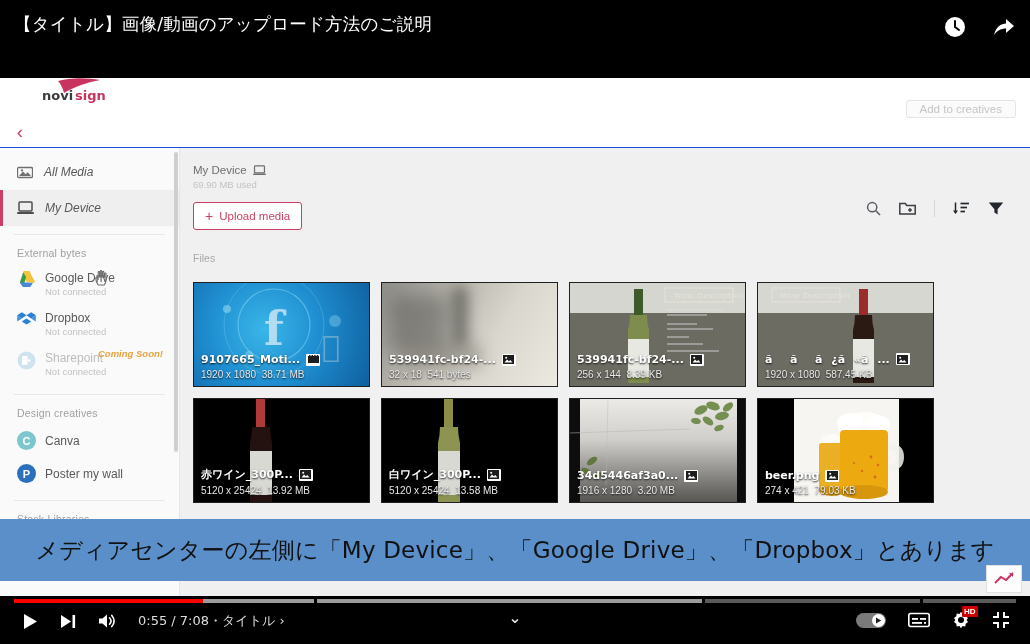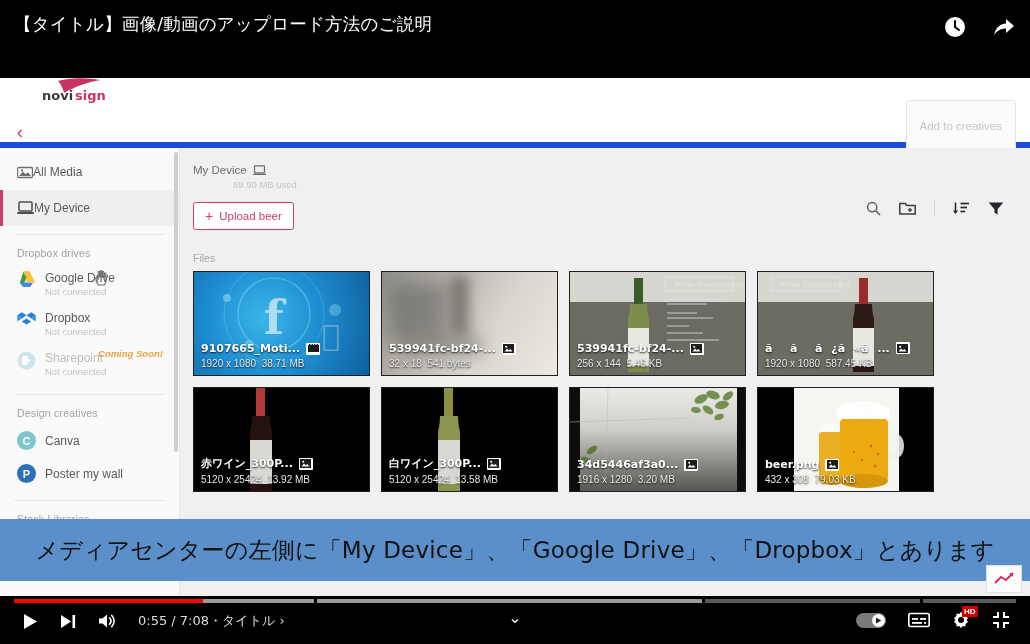--- a/index.html
+++ b/index.html
@@ -28,46 +28,46 @@
   .yt-ico { width:26px; height:26px; display:block; }
 
   
   .app {
     position:absolute; left:0; top:78px; width:1030px; height:518px;
     background:#ffffff; overflow:hidden;
   }
 
   
   .app-header {
-    position:relative; height:70px; background:#fff; border-bottom:6px solid #1d4ed8;
+    position:relative; height:70px; background:#fff; border-bottom:1px solid #1d4ed8;
   }
   .brand-wrap { position:absolute; left:14px; top:4px; }
   .logo-row { position:relative; height:20px; width:95px; margin-left:16px; }
   .logo-svg { position:absolute; left:0; top:-4px; }
   .mc-row { display:flex; align-items:center; gap:7px; margin-top:-1px; }
   .back-chevron { color:#c94064; font-size:19px; line-height:1; width:12px; text-align:center; cursor:pointer;}
   .mc-title { color:#9b9b9b; font-size:21px; font-weight:300; letter-spacing:0.4px;
               font-family:"DejaVu Sans","Liberation Sans",sans-serif; }
   .add-creatives {
     position:absolute; right:14px; top:22px;
     border:1px solid #e4e4e4; background:#fbfbfb; color:#c6c6c6;
-    font-size:11.5px; padding:19px 13px; border-radius:3px; cursor:default;
+    font-size:11.5px; padding:2px 13px; border-radius:3px; cursor:default;
   }
 
   
   .app-body { position:relative; display:flex; height:448px; }
 
   
   .sidebar {
     width:180px; background:#fafafa; border-right:1px solid #e6e6e6;
     position:relative; overflow:hidden; flex:0 0 180px;
   }
   .side-item {
-    display:flex; align-items:center; height:36px; padding-left:17px;
-    cursor:pointer; position:relative;
+    display:flex; align-items:center; gap:11px; height:36px; padding-left:17px;
+    cursor:pointer; position:relative;font-style:italic;
   }
   .side-item .lbl { font-size:12px; color:#58595b; }
   .side-item.active { background:#efefef; }
   .side-item.active:before {
     content:""; position:absolute; left:0; top:0; width:3px; height:100%; background:#c94064;
   }
   .side-sep { height:1px; background:#e8e8e8; margin:8px 14px 8px 14px; }
   .side-group-title { font-size:10.5px; color:#a0a0a0; padding:4px 0 7px 17px; letter-spacing:0.2px; }
   .drive-item {
     display:flex; align-items:flex-start; gap:9px; padding:5px 0 9px 17px; cursor:pointer; position:relative;
@@ -90,31 +90,31 @@
     justify-content:center; font-size:11px; color:#fff; font-weight:600; flex:0 0 19px;
   }
 
   
   .main {
     flex:1; background:#f0f0f0; position:relative; overflow:hidden;
   }
   .main-head { padding:16px 0 0 13px; }
   .dev-title-row { display:flex; align-items:center; gap:6px; }
   .dev-title { font-size:11.5px; color:#6d6e70; }
-  .dev-used { font-size:9.5px; color:#c3c3c3; margin-top:3px;margin-left:40px; }
+  .dev-used { font-size:9.5px; color:#c3c3c3; margin-top:3px; }
   .upload-btn {
     margin-top:12px; display:inline-flex; align-items:center; gap:6px;
     border:1px solid #c94064; color:#c94064; background:#fff;
     font-size:11.5px; padding:6px 11px; border-radius:3px; cursor:pointer;
   }
   .upload-plus { font-size:14px; line-height:1; }
   .tool-row { position:absolute; right:26px; top:52px; display:flex; align-items:center; gap:18px; }
   .tool-ico { cursor:pointer; display:block; }
   .tool-div { width:1px; height:17px; background:#d7d7d7; }
-  .files-label { font-size:10.5px; color:#a8a8a8; padding:22px 0 7px 13px; }
+  .files-label { font-size:10.5px; color:#a8a8a8; padding:22px 0 18px 13px; }
 
   
   .grid {
     display:grid; grid-template-columns:repeat(4, 177px); gap:11px;
     padding:0 0 0 13px;
   }
   .tile {
     position:relative; width:177px; height:105px; background:#222;
     overflow:hidden; cursor:pointer; border:1px solid rgba(0,0,0,0.06);
   }
@@ -224,21 +224,21 @@
         <div class="side-item active">
           <svg width="17" height="14" viewBox="0 0 17 14">
             <rect x="2" y="1" width="13" height="9" rx="1" fill="none" stroke="#4c4d4f" stroke-width="1.5"></rect>
             <rect x="0" y="11" width="17" height="2" rx="1" fill="#4c4d4f"></rect>
           </svg>
           <span class="lbl">My Device</span>
         </div>
 
         <div class="side-sep"></div>
 
-        <div class="side-group-title">Dropbox drives</div>
+        <div class="side-group-title">External bytes</div>
 
         <div class="drive-item">
           <svg width="19" height="17" viewBox="0 0 19 17">
             <path d="M6.3 1 L12.7 1 L16 12 L9.5 12 Z" fill="#f7c33a" transform="translate(0,-1)"></path>
             <path d="M6.3 1 L2.9 11.5 L6.1 16 L9.5 5.5 Z" fill="#3d9b45"></path>
             <path d="M2.9 11.5 L16.2 11.5 L13.2 16 L6.1 16 Z" fill="#4a86d8"></path>
             <path d="M6.3 1 L12.7 1 L18.4 11.5 L12 11.5 Z" fill="#f7c33a"></path>
           </svg>
           <div class="drive-texts">
             <span class="drive-name">Google Drive</span>
@@ -307,21 +307,21 @@
           <div class="dev-title-row">
             <span class="dev-title">My Device</span>
             <svg width="13" height="11" viewBox="0 0 17 14">
               <rect x="2" y="1" width="13" height="9" rx="1" fill="none" stroke="#6d6e70" stroke-width="1.6"></rect>
               <rect x="0" y="11" width="17" height="2" rx="1" fill="#6d6e70"></rect>
             </svg>
           </div>
           <div class="dev-used">69.90 MB used</div>
           <div class="upload-btn">
             <span class="upload-plus">+</span>
-            <span>Upload beer</span>
+            <span>Upload media</span>
           </div>
         </div>
 
         <div class="tool-row">
           <svg class="tool-ico" width="15" height="15" viewBox="0 0 15 15">
             <circle cx="6.2" cy="6.2" r="4.6" fill="none" stroke="#5a5d63" stroke-width="1.5"></circle>
             <line x1="9.8" y1="9.8" x2="14" y2="14" stroke="#5a5d63" stroke-width="1.6"></line>
           </svg>
           <svg class="tool-ico" width="17" height="15" viewBox="0 0 17 15">
             <path d="M0.8 2.6 L6.4 2.6 L7.6 4.4 L16.2 4.4 L16.2 13 L0.8 13 Z" fill="none" stroke="#3a3d42" stroke-width="1.5"></path>
@@ -428,21 +428,21 @@
                 <span class="type-badge">
                   <svg width="11" height="9" viewBox="0 0 11 9">
                     <rect x="0" y="0" width="11" height="9" fill="#1d1d1d"></rect>
                     <path d="M1.5 7.5 L4 4.4 L5.8 6.3 L7.3 4.9 L9.5 7.5 Z" fill="#fff"></path>
                     <circle cx="3.2" cy="2.7" r="1" fill="#fff"></circle>
                   </svg>
                 </span>
               </div>
               <div class="tile-dims">
                 <span>256 x 144</span>&nbsp;
-                <span>5.46 KB</span>
+                <span>8.39 KB</span>
               </div>
             </div>
           </div>
 
           <div class="tile">
             <div class="tile-art" style="background:linear-gradient(to bottom,#cccbc5 0%,#a0a098 35%,#6f6f67 72%,#55544d 100%);">
               <svg width="177" height="105" viewBox="0 0 177 105">
                 <rect x="0" y="0" width="177" height="30" fill="#d7d7d2"></rect>
                 <rect x="0" y="30" width="177" height="75" fill="#6c6c63"></rect>
                 <rect x="14" y="5" width="68" height="14" fill="none" stroke="#e6e3d8" stroke-width="1"></rect>
@@ -590,21 +590,21 @@
                 <span>beer.png</span>
                 <span class="type-badge">
                   <svg width="11" height="9" viewBox="0 0 11 9">
                     <rect x="0" y="0" width="11" height="9" fill="#1d1d1d"></rect>
                     <path d="M1.5 7.5 L4 4.4 L5.8 6.3 L7.3 4.9 L9.5 7.5 Z" fill="#fff"></path>
                     <circle cx="3.2" cy="2.7" r="1" fill="#fff"></circle>
                   </svg>
                 </span>
               </div>
               <div class="tile-dims">
-                <span>432 x 308</span>&nbsp;
+                <span>274 x 421</span>&nbsp;
                 <span>79.03 KB</span>
               </div>
             </div>
           </div>
 
         </div>
       </div>
     </div>
   </div>
 

